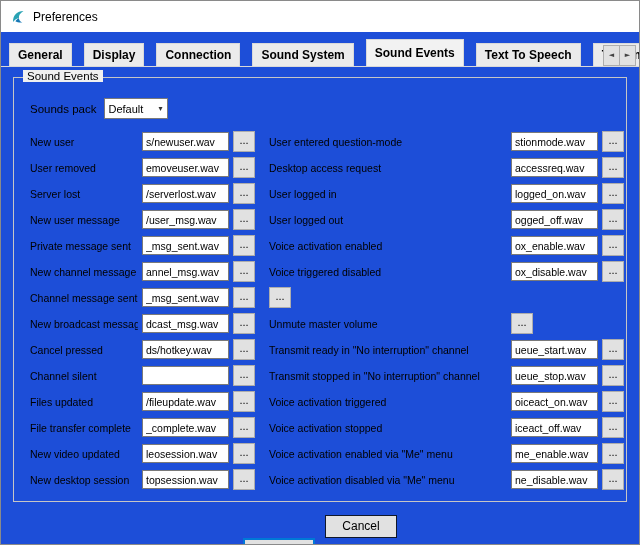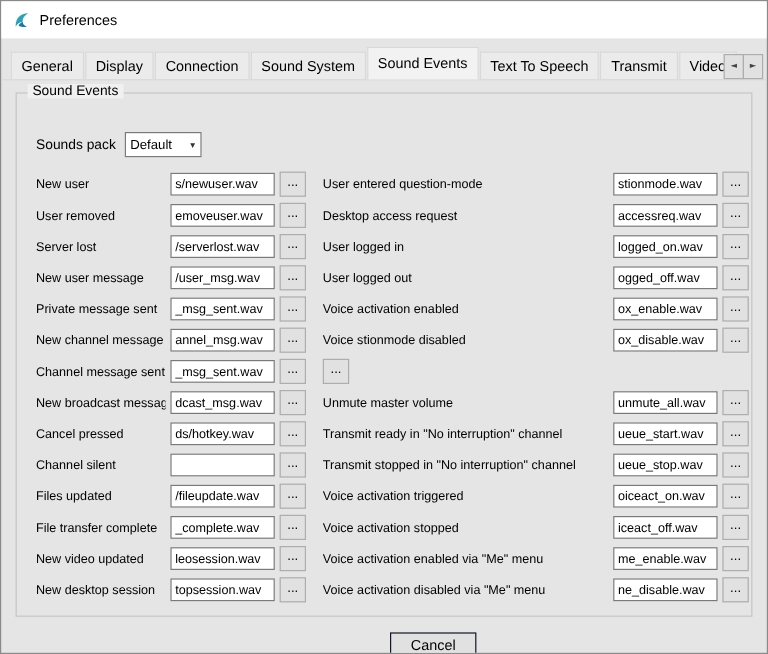--- a/index.html
+++ b/index.html
@@ -1,33 +1,33 @@
 <!DOCTYPE html>
 <html><head>
 <meta charset="utf-8">
 <style>
   html, body { margin:0; padding:0; background:#cfcfcf; }
   .window {
     width:640px; height:545px; box-sizing:border-box;
-    border:1px solid #8a8a8a; background:#e5e5e5;
+    border:1px solid #8a8a8a; background:#1d4ed8;
     font-family:"Liberation Sans", sans-serif; font-size:12px; color:#000;
     display:flex; flex-direction:column; overflow:hidden;
   }
   
   .titlebar { flex:none; height:31px; background:#ffffff; display:flex; align-items:center; padding:0 9px; gap:7px; }
   .titlebar .apptitle { font-size:12px; }
   .appicon { width:16px; height:16px; display:inline-block; }
 
   
   .tabwrap { flex:none; position:relative; padding:7px 0 0 0; }
   .tabbar { display:flex; align-items:flex-end; padding:0 38px 0 8px; border-bottom:1px solid #d9d9d9; overflow:hidden; white-space:nowrap; }
   .tab {
-    flex:none; padding:4px 8px; margin-right:1px;
+    flex:none; padding:4px 8px; margin-right:12px;
     border:1px solid #d9d9d9; border-bottom:none;
-    background:#ebebeb; cursor:default;
+    background:#ebebeb; cursor:default;font-weight:bold;
   }
   .tab.active {
     background:#f2f2f2; margin-bottom:-1px; padding-top:6px; padding-bottom:6px;
     border-bottom:1px solid #f2f2f2; position:relative; z-index:2;
   }
   .tabscroll { position:absolute; right:3px; bottom:1px; display:flex; z-index:3; }
   .tabscroll button {
     width:17px; height:21px; font-size:7px; line-height:7px; padding:0;
     border:1px solid #adadad; background:#e1e1e1; color:#444;
     font-family:"DejaVu Sans", sans-serif;
@@ -35,21 +35,21 @@
   .tabscroll button + button { margin-left:-1px; }
 
   
   .groupbox {
     flex:1; position:relative; margin:10px 12px 4px 12px;
     border:1px solid #c6c6c6; padding:18px 12px 6px 12px; box-sizing:border-box;
   }
   .group-title { position:absolute; top:-8px; left:9px; background:#f0f0f0; padding:0 4px; font-size:11.5px; }
 
   
-  .packrow { display:flex; align-items:center; gap:7px; margin:14px 0 12px 4px; }
+  .packrow { display:flex; align-items:center; gap:7px; margin:2px 0 12px 4px; }
   .packrow .plabel { font-size:11.5px; }
   .combo {
     width:64px; height:21px; box-sizing:border-box; background:#ffffff;
     border:1px solid #7a7a7a; display:flex; align-items:center; justify-content:space-between;
     padding:0 4px; font-size:11px; cursor:default;
   }
   .combo .arrow { font-size:8px; color:#333; font-family:"DejaVu Sans", sans-serif; }
 
   
   .rows { margin-left:4px; }
@@ -170,40 +170,39 @@
         <span class="elbl">Voice activation enabled</span>
         <input class="efile" type="text" value="ox_enable.wav" style="">
         <button class="browse">...</button>
       </div>
 
       <div class="row">
         <span class="elbl">New channel message</span>
         <input class="efile" type="text" value="annel_msg.wav" style="">
         <button class="browse">...</button>
         <span></span>
-        <span class="elbl">Voice stionmode disabled</span>
+        <span class="elbl">Voice triggered disabled</span>
         <input class="efile" type="text" value="ox_disable.wav" style="">
         <button class="browse">...</button>
       </div>
 
       <div class="row">
         <span class="elbl">Channel message sent</span>
         <input class="efile" type="text" value="_msg_sent.wav" style="">
         <button class="browse">...</button>
         <span></span>
         <button class="browse">...</button>
       </div>
 
       <div class="row">
         <span class="elbl">New broadcast message</span>
         <input class="efile" type="text" value="dcast_msg.wav" style="">
         <button class="browse">...</button>
         <span></span>
         <span class="elbl">Unmute master volume</span>
-        <input class="efile" type="text" value="unmute_all.wav" style="">
         <button class="browse">...</button>
       </div>
 
       <div class="row">
         <span class="elbl">Cancel pressed</span>
         <input class="efile" type="text" value="ds/hotkey.wav" style="">
         <button class="browse">...</button>
         <span></span>
         <span class="elbl">Transmit ready in "No interruption" channel</span>
         <input class="efile" type="text" value="ueue_start.wav" style="">

